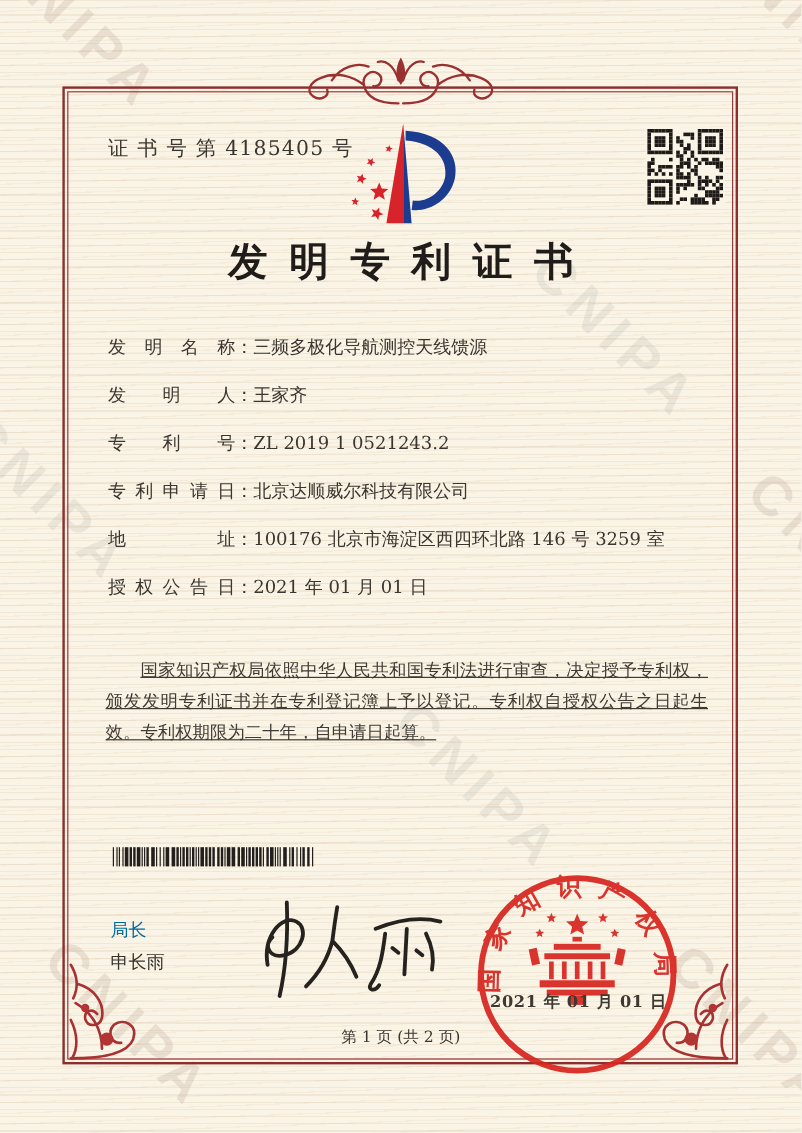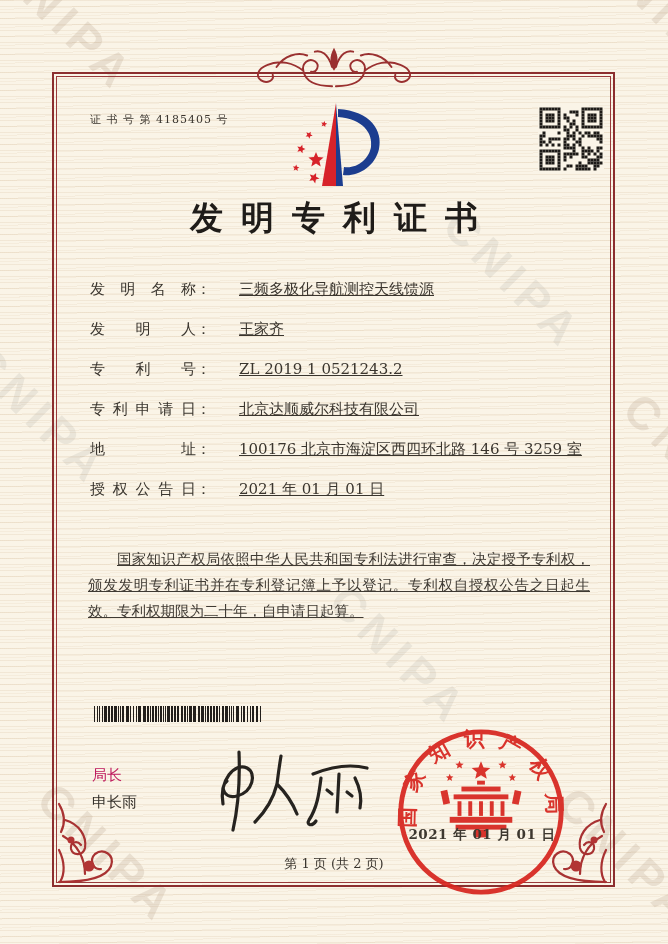--- a/index.html
+++ b/index.html
@@ -11,39 +11,39 @@
       repeating-linear-gradient(178deg, rgba(199,163,120,0.10) 0px, rgba(199,163,120,0.10) 1px, rgba(0,0,0,0) 1px, rgba(0,0,0,0) 9px);}
   .watermark{position:absolute;z-index:1;font-family:"Liberation Sans","DejaVu Sans",sans-serif;
     font-weight:bold;font-size:46px;letter-spacing:7px;transform:rotate(45deg);white-space:nowrap;}
   .wm-tan{color:rgba(172,152,126,0.22);}
   .wm-gray{color:rgba(150,146,138,0.15);}
   .frame-outer{position:absolute;left:52px;top:72px;width:559px;height:811px;
     border:2.5px solid #8c2e2e;z-index:2;}
   .frame-inner{position:absolute;inset:2px;border:1px solid #9a3a3a;}
   .ornament{position:absolute;z-index:3;}
   .content{position:absolute;inset:0;z-index:4;}
-  .cert-no{position:absolute;left:90px;top:112px;font-size:11px;letter-spacing:1px;color:#3a352e;}
+  .cert-no{position:absolute;left:90px;top:112px;font-size:17px;letter-spacing:1px;color:#3a352e;}
   .logo{position:absolute;left:282px;top:97px;}
   .qr{position:absolute;left:538px;top:106px;width:66px;height:66px;background:#faf4e7;}
   .title{position:absolute;left:0;top:196px;width:100%;text-align:center;
     font-size:33px;font-weight:bold;letter-spacing:18px;text-indent:18px;color:#1f1c19;}
   .fields{position:absolute;left:90px;top:280px;width:505px;font-size:15px;color:#3a352e;}
   .row{height:40px;line-height:18px;}
   .flabel{display:inline-block;width:106px;text-align:justify;text-align-last:justify;vertical-align:top;}
   .colon{display:inline-block;vertical-align:top;}
-  .fvalue{display:inline-block;margin-left:28px;vertical-align:top;max-width:370px;text-decoration:underline;}
+  .fvalue{display:inline-block;margin-left:0;vertical-align:top;max-width:370px;}
   .grant{position:relative;}
   .grant-right{position:absolute;left:262px;top:0;}
   .grant-right .flabel{width:90px;}
   .body-text{position:absolute;left:88px;top:546px;width:502px;font-size:14.5px;line-height:26px;
     text-align:justify;color:#3f3a33;}
   .body-text p{margin:0;text-indent:2em;text-decoration:underline;}
   .barcode{position:absolute;left:94px;top:706px;width:176px;height:16px;display:flex;align-items:stretch;}
   .barcode div{background:#221f1c;}
-  .sig-title{position:absolute;left:92px;top:766px;font-size:15px;color:#be185d;}
+  .sig-title{position:absolute;left:92px;top:766px;font-size:15px;color:#0369a1;}
   .sig-name{position:absolute;left:92px;top:793px;font-size:15px;color:#35312b;}
   .sig-hand{position:absolute;left:190px;top:746px;}
   .seal{position:absolute;left:393px;top:724px;z-index:5;opacity:0.93;}
   .seal-date{position:absolute;left:398px;top:826px;width:168px;z-index:6;text-align:center;
     font-size:13.5px;font-weight:bold;color:#3d3830;letter-spacing:0.5px;}
   .page-info{position:absolute;left:0;top:855px;width:100%;text-align:center;font-size:13px;color:#3a352e;z-index:4;}
   .note{position:absolute;left:0;top:897px;width:100%;text-align:center;font-size:13px;color:#4a443c;z-index:4;}
 </style>
 </head>
 <body>

